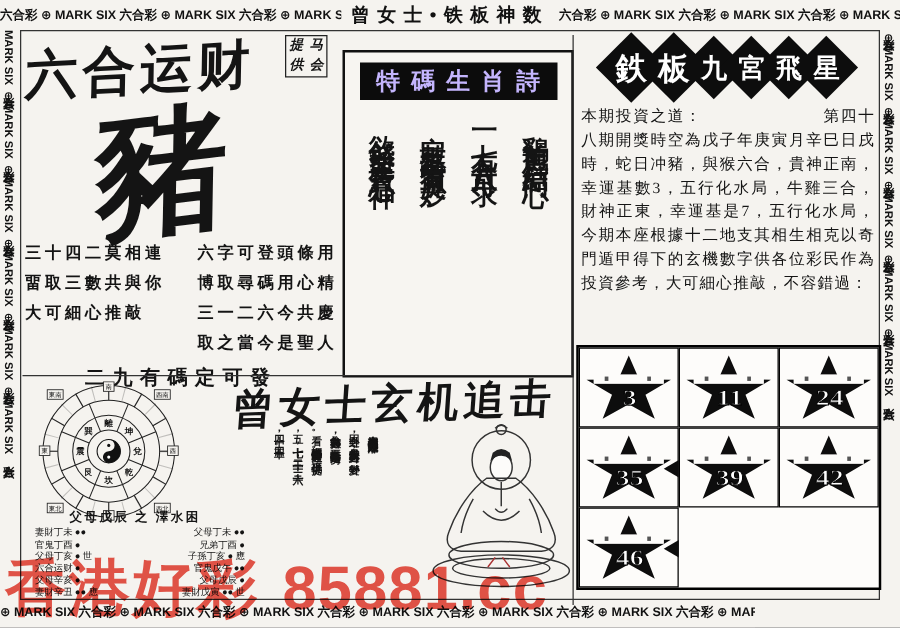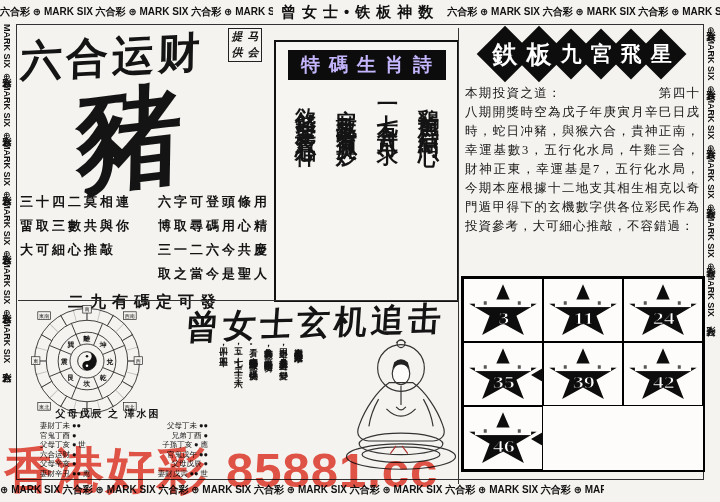--- a/index.html
+++ b/index.html
@@ -55,21 +55,21 @@
   .star-cell{border:1px solid #000;position:relative;display:flex;align-items:center;justify-content:center;}
   .star-cell.arrow::after{content:"";position:absolute;right:-1px;top:40%;
             border-top:7px solid transparent;border-bottom:7px solid transparent;border-right:12px solid #0d0d0d;}
   
   .sec-zeng{position:absolute;left:18px;top:300px;width:440px;height:178px;border-top:1px solid #333;}
   .zg-title{position:absolute;left:168px;top:0;font-size:33px;font-weight:bold;letter-spacing:4px;
             transform:rotate(-2deg) skewX(-6deg);}
   .zg-wheel{position:absolute;left:8px;top:4px;}
   .zg-hexcap{position:absolute;left:6px;top:106px;width:168px;text-align:center;font-size:10px;
              font-weight:bold;letter-spacing:2px;}
-  .zg-hexrows{position:absolute;left:10px;top:120px;width:168px;font-size:7.5px;line-height:9.5px;margin-left:12px;}
+  .zg-hexrows{position:absolute;left:10px;top:120px;width:168px;font-size:7.5px;line-height:9.5px;}
   .zg-hexrows .hrow{display:flex;justify-content:space-between;}
   .zg-vtext{position:absolute;left:198px;top:40px;height:134px;writing-mode:vertical-rl;}
   .zg-vtext p{margin:0;font-size:8.5px;letter-spacing:0.5px;line-height:15px;font-weight:bold;}
   .zg-guanyin{position:absolute;left:308px;top:30px;}
   
   .watermark{position:absolute;left:4px;top:438px;width:716px;z-index:9;white-space:nowrap;
              font-family:"Liberation Sans","DejaVu Sans",sans-serif;font-weight:bold;font-size:49px;
              color:#e8564a;mix-blend-mode:multiply;letter-spacing:2px;}
   .watermark .code{margin-left:18px;letter-spacing:1px;}
   svg text{font-family:"Liberation Serif","DejaVu Serif",serif;}

